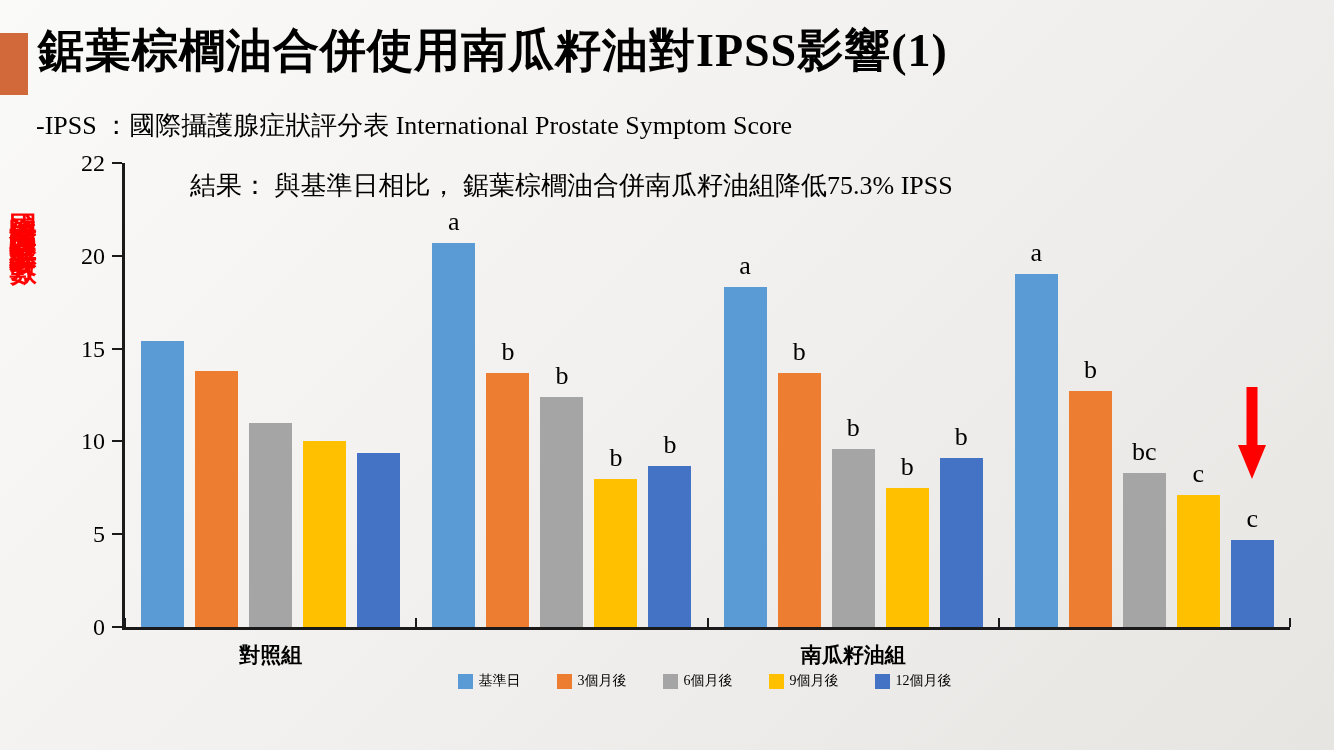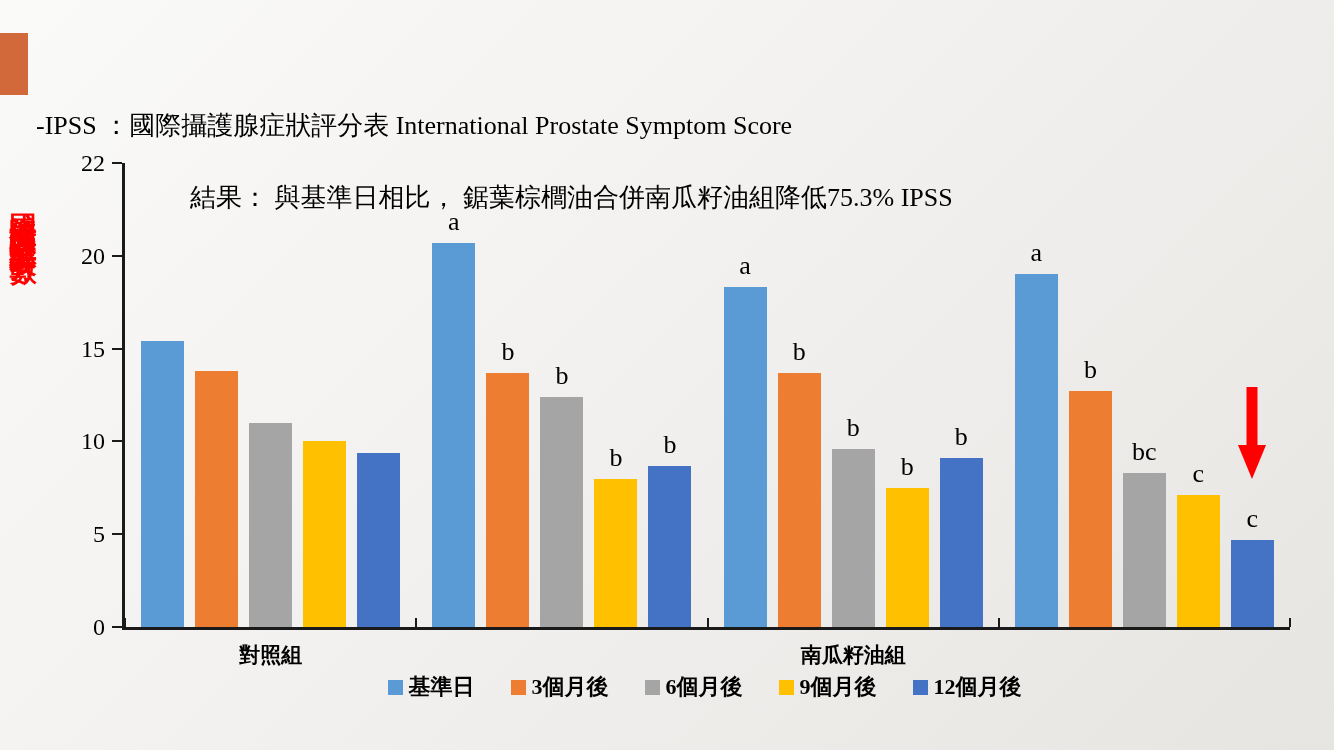--- a/index.html
+++ b/index.html
@@ -5,21 +5,21 @@
   html,body{margin:0;padding:0;}
   body{
     width:1334px;height:750px;overflow:hidden;position:relative;
     background:linear-gradient(135deg,#fafaf9 0%,#f1efed 55%,#e7e5e2 100%);
     font-family:"Liberation Serif","DejaVu Serif",serif;color:#000;
   }
   .accent{position:absolute;left:0;top:33px;width:28px;height:62px;}
   .title{position:absolute;left:38px;top:20px;font-size:46px;font-weight:bold;letter-spacing:1px;white-space:nowrap;}
   .subtitle{position:absolute;left:36px;top:108px;font-size:26px;white-space:nowrap;}
   .chart{position:absolute;left:0;top:0;width:1334px;height:750px;}
-  .annotation{position:absolute;left:190px;top:180px;font-size:26px;white-space:nowrap;}
+  .annotation{position:absolute;left:190px;top:168px;font-size:26px;white-space:nowrap;}
   .ylabel{
     position:absolute;left:8px;top:192px;
     writing-mode:vertical-rl;text-orientation:upright;
     font-size:27px;font-weight:bold;letter-spacing:4px;line-height:30px;
   }
   .plot{
     position:absolute;left:122px;top:163px;width:1165px;height:464px;
     border-left:3px solid #1a1a1a;border-bottom:3px solid #1a1a1a;
   }
   .bar{position:absolute;bottom:0;}
@@ -27,28 +27,29 @@
   .ylab{position:absolute;left:-62px;width:42px;text-align:right;font-size:24px;line-height:28px;}
   .xtick{position:absolute;bottom:0;width:2px;height:9px;background:#1a1a1a;}
   .siglab{position:absolute;width:44px;text-align:center;font-size:26px;}
   .cat{position:absolute;top:478px;text-align:center;font-weight:bold;font-size:21px;}
   .legend{
     position:absolute;left:122px;top:672px;width:1165px;
     display:flex;justify-content:center;align-items:center;gap:36px;
   }
   .lgit{display:flex;align-items:center;gap:6px;}
   .sw{width:15px;height:15px;display:inline-block;}
-  .lgtx{font-size:22px;font-weight:bold;white-space:nowrap;}
+  .lgtx{font-size:14px;font-weight:normal;white-space:nowrap;}
   .arrow{position:absolute;}
 </style>
 </head>
 <body>
 
 <div class="chart">
   <div class="accent" style="background: rgb(210, 105, 59);"></div>
+  <h1 class="title" style="margin:0;">鋸葉棕櫚油合併使用南瓜籽油對IPSS影響(1)</h1>
   <div class="subtitle">-IPSS ：國際攝護腺症狀評分表 International Prostate Symptom Score</div>
 
   <div>
     <div class="annotation">結果： 與基準日相比， 鋸葉棕櫚油合併南瓜籽油組降低75.3% IPSS</div>
     <div class="ylabel" style="color: rgb(255, 0, 0);">國際攝護腺症狀評分表分數</div>
     <div class="plot">
         <div class="ytick" style="top: 463px;"></div>
         <div class="ylab" style="top: 450px;">0</div>
         <div class="ytick" style="top: 370.2px;"></div>
         <div class="ylab" style="top: 357.2px;">5</div>

